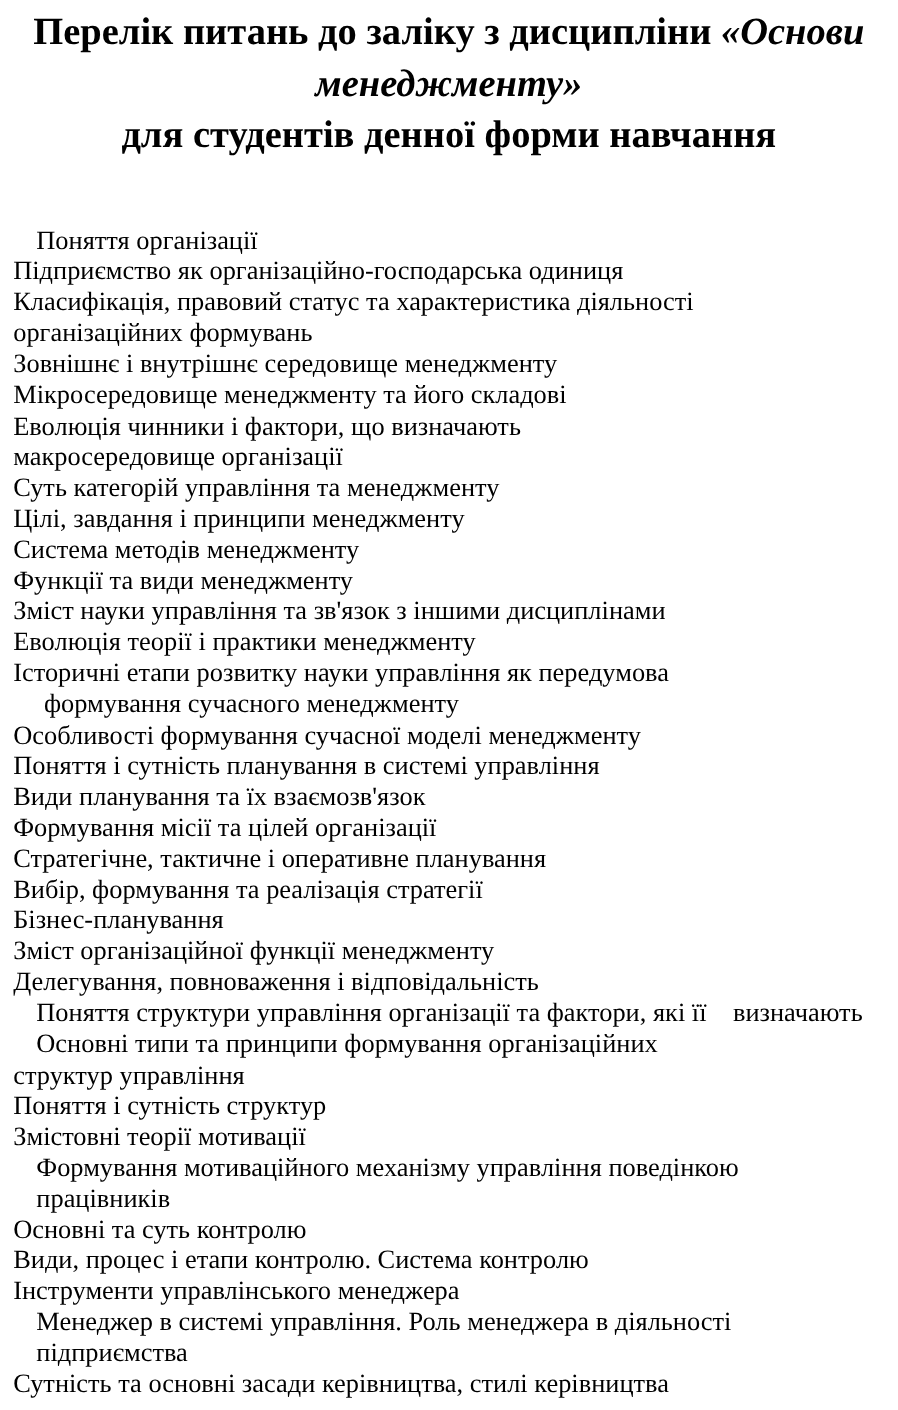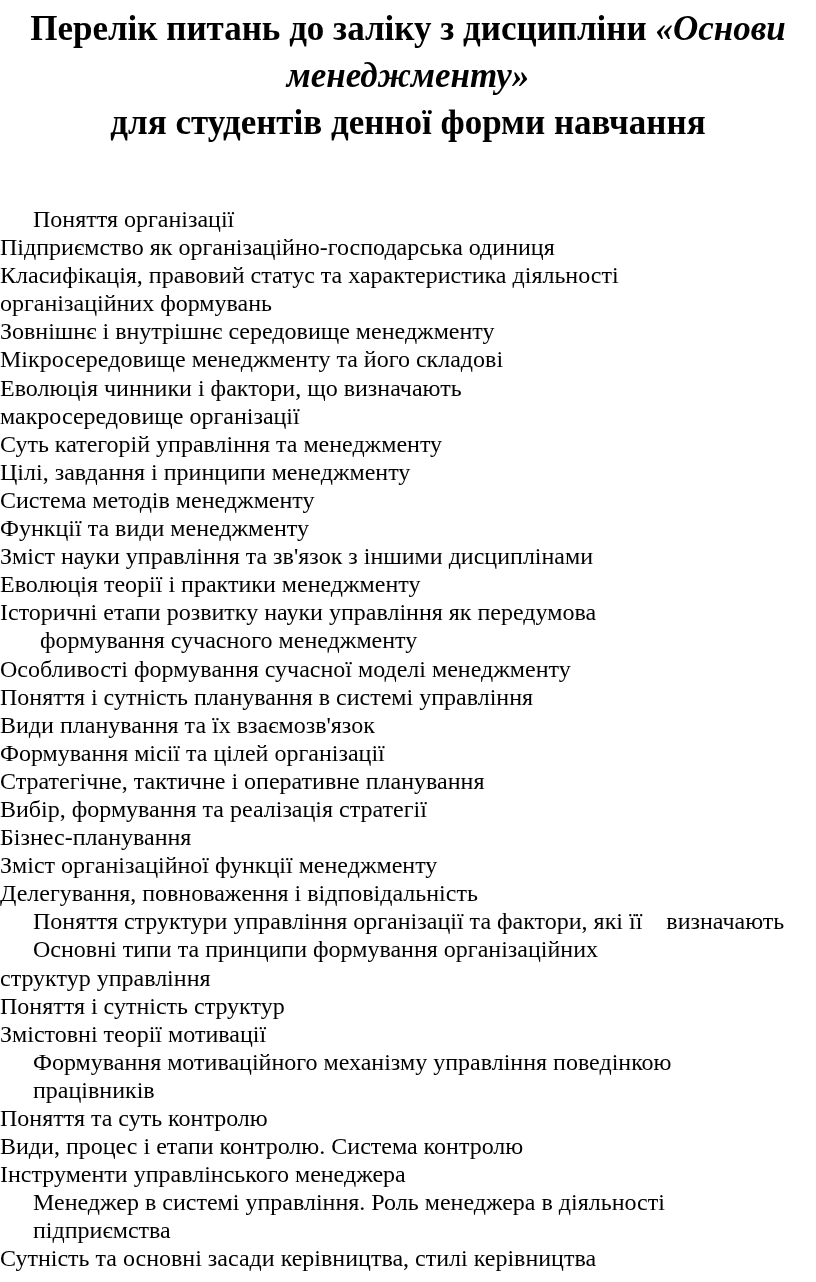--- a/index.html
+++ b/index.html
@@ -33,21 +33,21 @@
     font-weight: bold;
   }
   .questions {
     margin-top: 59px;
     font-size: 24px;
     line-height: 28.1px;
   }
   .qline {
     white-space: pre-wrap;
   }
-  .qline.indent-0 { padding-left: 0; }
+  .qline.indent-0 { padding-left: 12px; }
   .qline.indent-1 { padding-left: 33px; }
   .qline.indent-2 { padding-left: 40px; }
 </style>
 </head>
 <body>
 
 <div class="doc">
   <h1 class="title"><span>Перелік питань до заліку з дисципліни </span><span class="course-name">«Основи менеджменту»</span></h1>
   <h1 class="title">для студентів денної форми навчання</h1>
 
@@ -77,20 +77,20 @@
       <div class="qline indent-0">Бізнес-планування</div>
       <div class="qline indent-0">Зміст організаційної функції менеджменту</div>
       <div class="qline indent-0">Делегування, повноваження і відповідальність</div>
       <div class="qline indent-1">Поняття структури управління організації та фактори, які її    визначають</div>
       <div class="qline indent-1">Основні типи та принципи формування організаційних</div>
       <div class="qline indent-0">структур управління</div>
       <div class="qline indent-0">Поняття і сутність структур</div>
       <div class="qline indent-0">Змістовні теорії мотивації</div>
       <div class="qline indent-1">Формування мотиваційного механізму управління поведінкою</div>
       <div class="qline indent-1">працівників</div>
-      <div class="qline indent-0">Поняття та суть контролю</div>
+      <div class="qline indent-0">Основні та суть контролю</div>
       <div class="qline indent-0">Види, процес і етапи контролю. Система контролю</div>
       <div class="qline indent-0">Інструменти управлінського менеджера</div>
       <div class="qline indent-1">Менеджер в системі управління. Роль менеджера в діяльності</div>
       <div class="qline indent-1">підприємства</div>
       <div class="qline indent-0">Сутність та основні засади керівництва, стилі керівництва</div>
     </div>
 </div>
 
 </body></html>

